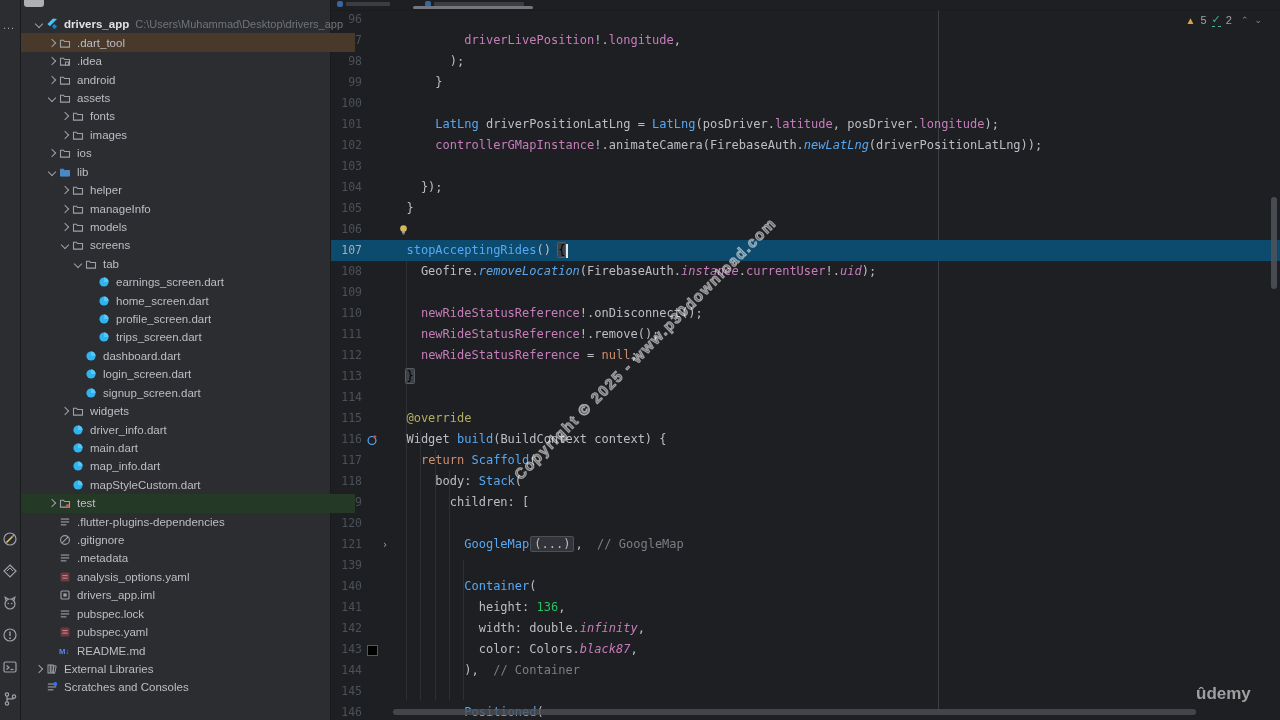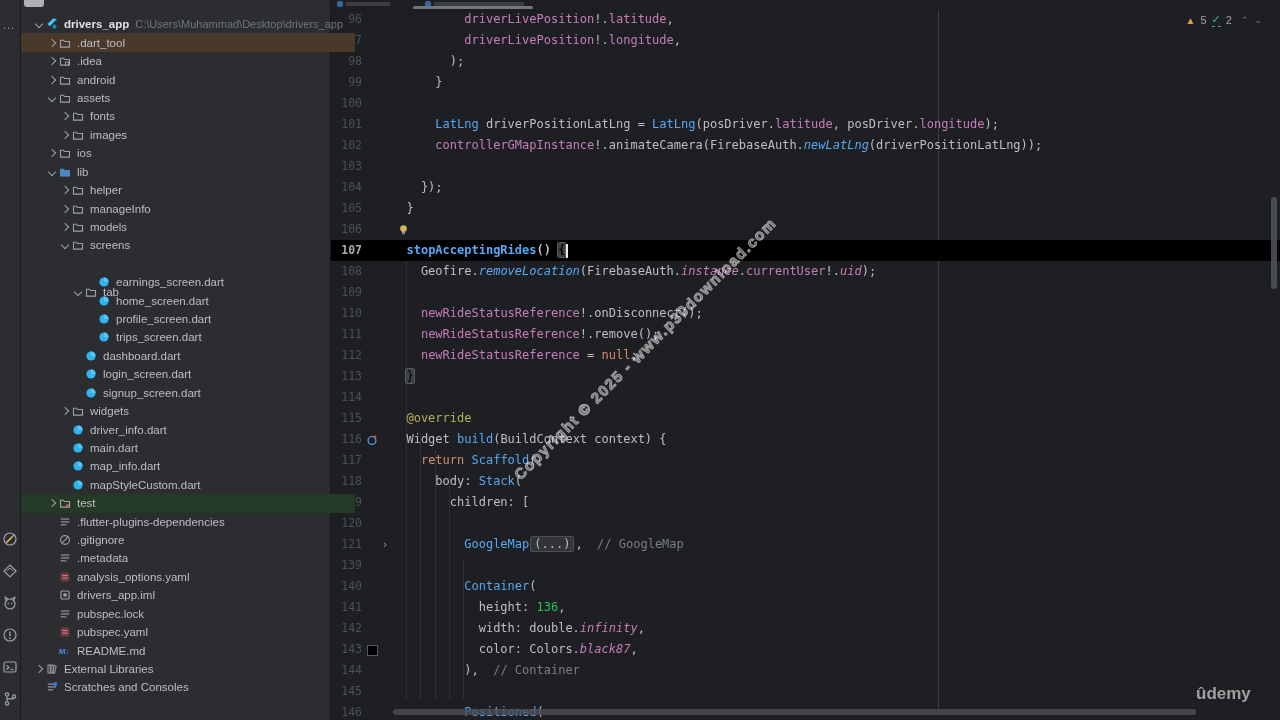--- a/index.html
+++ b/index.html
@@ -34,21 +34,21 @@
   
   .editor{position:absolute;left:330px;top:0;width:950px;height:720px;background:#1e1f22;z-index:1;}
   .tabstrip{position:absolute;left:0;top:0;width:100%;height:10px;background:#1e1f22;border-bottom:1px solid #1a1b1d;}
   .tab-frag-icon{position:absolute;top:1px;width:6px;height:6px;border-radius:2px;background:#3a7abf;opacity:.8;}
   .tab-frag-text{position:absolute;top:2px;height:4px;background:#3b3d42;border-radius:1px;}
   .tab-underline{position:absolute;left:83px;top:6px;width:120px;height:3px;background:#73767c;border-radius:2px;}
   .margin-guide{position:absolute;left:608px;top:10px;bottom:8px;width:1px;background:#3c3e43;}
   .indent-guide{position:absolute;top:240px;bottom:20px;width:1px;background:#2d2f33;}
   .code{position:absolute;left:0;top:0;width:100%;height:720px;font-family:"DejaVu Sans Mono",monospace;font-size:12px;}
   .code-row{position:absolute;left:0;width:100%;height:21px;line-height:21px;white-space:pre;}
-  .code-row.cur{background:#000000;font-weight:bold;}
+  .code-row.cur{background:#0c4a6e;}
   .lnum{position:absolute;left:0;top:0;width:32px;text-align:right;color:#4b5059;font-size:11.5px;}
   .cur .lnum{color:#a9adb5;}
   .ctext{position:absolute;left:62px;top:0;}
   .tk-w{color:#bcbec4;}
   .tk-p{color:#c77dbb;}
   .tk-pi{color:#c77dbb;font-style:italic;}
   .tk-b{color:#56a8f5;}
   .tk-bi{color:#56a8f5;font-style:italic;}
   .tk-o{color:#cf8e6d;}
   .tk-n{color:#22c55e;}
@@ -277,21 +277,21 @@
         <span class="chev open">
           <i></i>
         </span>
         <span class="t-icon">
           <svg viewBox="0 0 12 12">
             <path d="M1.5 3.2h3l1 1.3h5v5.6h-9z" fill="none" stroke="#9da0a8" stroke-width="1.1"></path>
           </svg>
         </span>
         <span class="lbl">screens</span>
       </div>
-      <div class="tree-row" style="top: 254.26px; padding-left: 51px; margin-top: 28px;">
+      <div class="tree-row" style="top: 254.26px; padding-left: 51px;">
         <span class="chev open">
           <i></i>
         </span>
         <span class="t-icon">
           <svg viewBox="0 0 12 12">
             <path d="M1.5 3.2h3l1 1.3h5v5.6h-9z" fill="none" stroke="#9da0a8" stroke-width="1.1"></path>
           </svg>
         </span>
         <span class="lbl">tab</span>
       </div>
@@ -548,21 +548,21 @@
     <div class="tab-frag-text" style="left:104px;width:90px"></div>
     <div class="tab-underline"></div>
   </div>
   <div class="margin-guide"></div>
   <div class="indent-guide" style="left:76px"></div>
   <div class="indent-guide" style="left:90px;top:430px"></div>
   <div class="indent-guide" style="left:105px;top:450px"></div>
   <div class="indent-guide" style="left:119px;top:470px"></div>
   <div class="indent-guide" style="left:133px;top:560px"></div>
   <div class="code" id="code">
-      <div class="code-row" style="top: 9px;"><span class="lnum">96</span><span class="ctext"><span class="tk-w">          </span><span class="tk-p">driverLivePosition</span><span class="tk-w">!.</span><span class="tk-p">latitude</span><span class="tk-w">,</span></span></div>
+      <div class="code-row" style="top: 9px;"><span class="lnum">96</span></div>
       <div class="code-row" style="top: 30px;"><span class="lnum">97</span><span class="ctext"><span class="tk-w">          </span><span class="tk-p">driverLivePosition</span><span class="tk-w">!.</span><span class="tk-p">longitude</span><span class="tk-w">,</span></span></div>
       <div class="code-row" style="top: 51px;"><span class="lnum">98</span><span class="ctext"><span class="tk-w">        );</span></span></div>
       <div class="code-row" style="top: 72px;"><span class="lnum">99</span><span class="ctext"><span class="tk-w">      }</span></span></div>
       <div class="code-row" style="top: 93px;"><span class="lnum">100</span><span class="ctext"></span></div>
       <div class="code-row" style="top: 114px;"><span class="lnum">101</span><span class="ctext"><span class="tk-w">      </span><span class="tk-b">LatLng</span><span class="tk-w"> driverPositionLatLng = </span><span class="tk-b">LatLng</span><span class="tk-w">(posDriver.</span><span class="tk-p">latitude</span><span class="tk-w">, posDriver.</span><span class="tk-p">longitude</span><span class="tk-w">);</span></span></div>
       <div class="code-row" style="top: 135px;"><span class="lnum">102</span><span class="ctext"><span class="tk-w">      </span><span class="tk-p">controllerGMapInstance</span><span class="tk-w">!.animateCamera(FirebaseAuth.</span><span class="tk-bi">newLatLng</span><span class="tk-w">(driverPositionLatLng));</span></span></div>
       <div class="code-row" style="top: 156px;"><span class="lnum">103</span><span class="ctext"></span></div>
       <div class="code-row" style="top: 177px;"><span class="lnum">104</span><span class="ctext"><span class="tk-w">    });</span></span></div>
       <div class="code-row" style="top: 198px;"><span class="lnum">105</span><span class="ctext"><span class="tk-w">  }</span></span></div>
       <div class="code-row" style="top: 219px;"><span class="lnum">106</span><span class="g-icon g-bulb"><svg viewBox="0 0 14 14" width="13" height="13">

